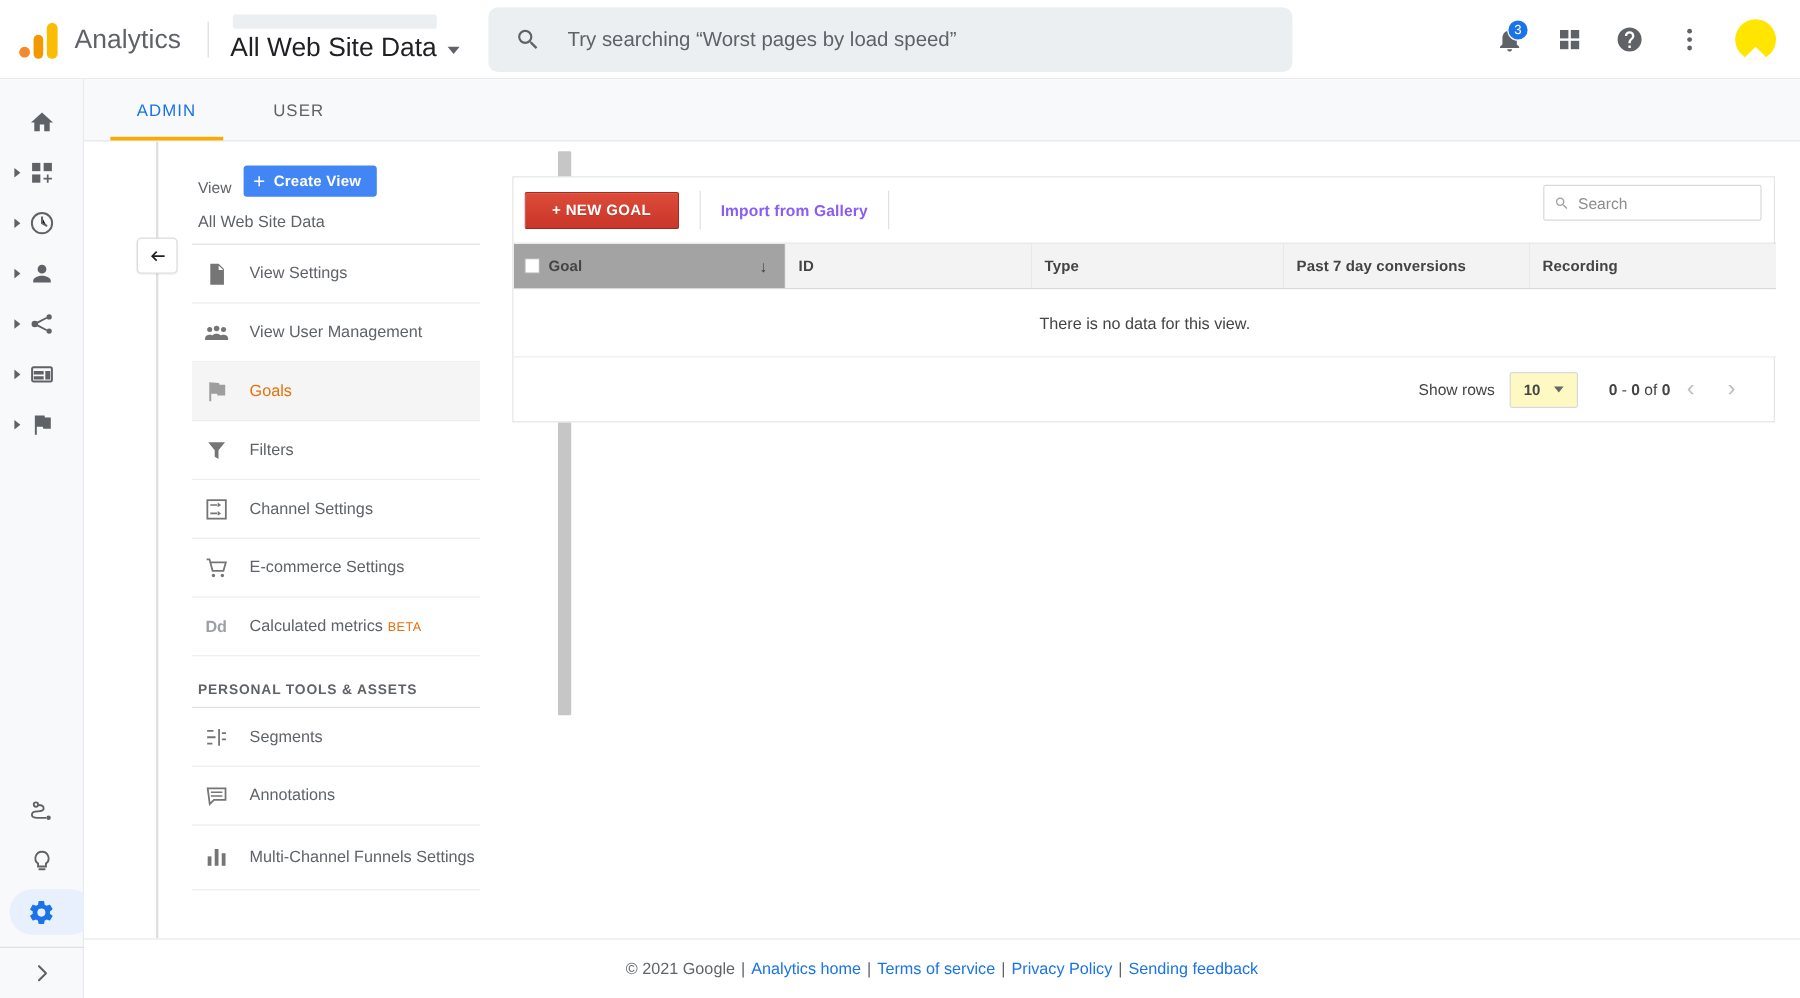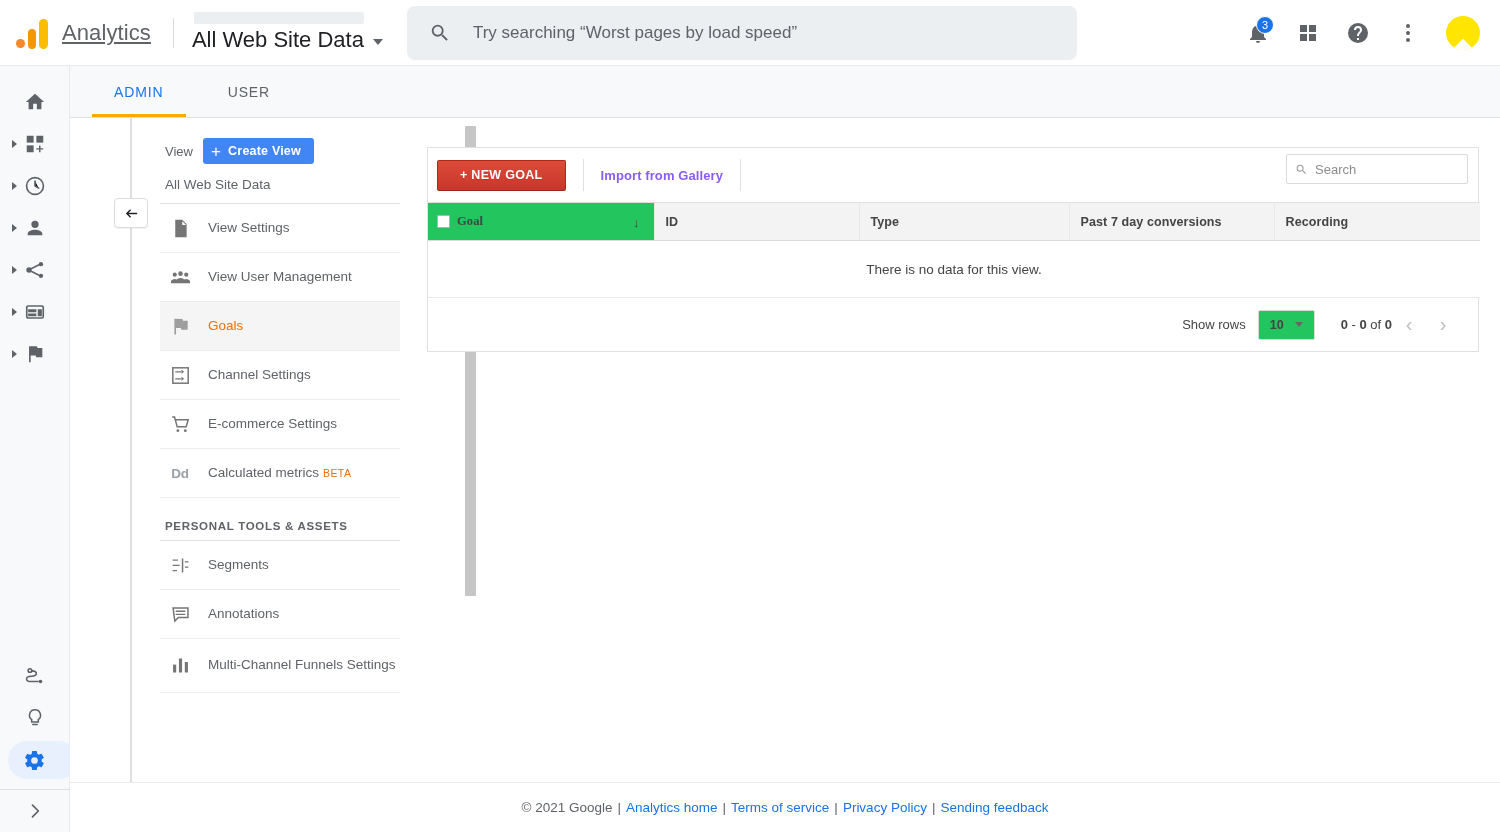--- a/index.html
+++ b/index.html
@@ -15,21 +15,21 @@
     position: absolute; top: 0; left: 0; width: 1500px; height: 66px;
     background: #fff; display: flex; align-items: center;
     border-bottom: 1px solid #e8eaed;
   }
   .ga-logo { margin-left: 16px; width: 32px; height: 32px; display:flex; align-items:flex-end; justify-content:center; gap:3px; }
   .ga-logo .dot { width:9px; height:9px; border-radius:50%; background:#f4892c; margin-bottom:1px;}
   .ga-logo .b1 { width:9px; height:20px; border-radius:4.5px; background:#f29900;}
   .ga-logo .b2 { width:9px; height:30px; border-radius:4.5px; background:#fbbc04;}
   .brand-name {
     font-size: 22px; color: #5f6368; margin-left: 14px;
-    font-weight: 400; letter-spacing: .1px; text-decoration: underline;
+    font-weight: 400; letter-spacing: .1px;
   }
   .brand-divider { width:1px; height:30px; background:#dadce0; margin: 0 18px 0 22px; }
   .prop-block { display:flex; flex-direction:column; justify-content:center; }
   .prop-mask { width: 170px; height: 12px; background: #eceff1; border-radius:2px; margin-bottom: 3px; margin-left:2px;}
   .view-selector { display:flex; align-items:center; cursor:pointer; }
   .view-name { font-size: 22px; color: #202124; font-weight: 400; }
   .caret-down {
     width:0;height:0;border-left:5px solid transparent;border-right:5px solid transparent;
     border-top:6px solid #5f6368; margin-left: 9px; margin-top:4px;
   }
@@ -117,21 +117,21 @@
     display:flex; align-items:center; justify-content:center; cursor:pointer;
     box-shadow: 0 1px 1px rgba(0,0,0,.06);
   }
 
   
   .admin-panel {
     position:absolute; left:90px; top:0; width:250px; height:670px;
     overflow:hidden;
   }
   .ap-inner { padding: 12px 0 0 0; width: 250px; }
-  .view-row { display:flex; align-items:center; padding: 8px 0 0 5px; }
+  .view-row { display:flex; align-items:flex-end; padding: 8px 0 0 5px; }
   .view-lbl { font-size:13px; color:#5f6368; margin-right:10px; }
   .create-btn {
     background:#4285f4; color:#fff; border:none; border-radius:3px;
     height:26px; padding: 0 13px 0 8px; font-size:12.5px; font-weight:700;
     display:flex; align-items:center; cursor:pointer; font-family:inherit;
     letter-spacing:.2px;
   }
   .create-btn .plusico { font-size:17px; font-weight:400; margin-right:7px; line-height:1; }
   .view-current {
     font-size:13.5px; color:#5f6368; padding: 13px 0 11px 5px;
@@ -193,39 +193,39 @@
   }
   .mini-search input::placeholder { color:#8d8d8d; }
 
   .gtable { width:100%; border-collapse:collapse; table-layout:fixed; }
   .gtable th {
     height:38px; font-size:12.5px; color:#444; font-weight:700; text-align:left;
     background:#f3f3f3; border-top:1px solid #e0e0e0; border-bottom:1px solid #d9d9d9;
     border-left:1px solid #e8e8e8; padding-left:11px; letter-spacing:.1px;
   }
   .gtable th:first-child { border-left:none; }
-  .gtable th.sorted { background:#22c55e; position:relative; padding-left:9px;font-family:Liberation Serif, serif; }
+  .gtable th.sorted { background:#a3a3a3; position:relative; padding-left:9px; }
   .th-goal-inner { display:flex; align-items:center; }
   .hdr-checkbox {
     width:13px;height:13px;border:1px solid #b3b3b3;background:#fff;border-radius:1px;
     margin-right:7px; cursor:pointer; flex:none;
   }
   .sort-arrow { position:absolute; right:14px; top:12px; color:#444; font-size:13px; }
   .nodata-row td {
     height:57px; text-align:center; font-size:13.5px; color:#444;
     border-bottom:1px solid #e8e8e8; background:#fff;
   }
   .pager {
     height:53px; display:flex; align-items:center; justify-content:flex-end;
     padding-right:18px; background:#fff; gap:0;
   }
   .pg-label { font-size:13px; color:#444; margin-right:12px; }
   .rows-select {
     height:30px; min-width:56px; border:1px solid #d9d9d9; border-radius:2px;
-    background:#22c55e; display:flex; align-items:center; justify-content:center;
+    background:#fef9c3; display:flex; align-items:center; justify-content:center;
     gap:11px; font-size:12.5px; color:#444; font-weight:700; cursor:pointer; padding:0 11px;
   }
   .sel-caret { width:0;height:0;border-left:4px solid transparent;border-right:4px solid transparent;border-top:5px solid #666; }
   .pg-count { font-size:13px; color:#444; margin: 0 0 0 26px; }
   .pg-count b { font-weight:700; }
   .pg-arrow {
     width:34px;height:34px; display:flex;align-items:center;justify-content:center;
     color:#bdbdbd; font-size:20px; cursor:pointer; user-select:none;
   }
   .pg-arrow:first-of-type { margin-left:14px; }
@@ -426,20 +426,28 @@
       <div class="menu-item selected">
         <span class="mi-icon">
           <svg width="21" height="21" viewBox="0 0 24 24">
               <path fill="#9e9e9e" d="M5 3v18h1.9v-7.2h5.5l.5 1.8h7.3V5.3h-5.4L14.3 3.5 5 3z"></path>
             </svg>
         </span>
         <span class="mi-label">Goals</span>
       </div>
 
 
+      <div class="menu-item">
+        <span class="mi-icon">
+          <svg width="21" height="21" viewBox="0 0 24 24">
+              <path fill="#757575" d="M4 4h16l-6.2 7.6V20l-3.6-2.2v-6.2z"></path>
+            </svg>
+        </span>
+        <span class="mi-label">Filters</span>
+      </div>
 
       <div class="menu-item">
         <span class="mi-icon">
           <svg width="21" height="21" viewBox="0 0 24 24">
             <rect x="3.2" y="3.2" width="17.6" height="17.6" fill="none" stroke="#757575" stroke-width="1.7"></rect>
             <path fill="#757575" d="M6 7h6.5v1.5H6zM6 15h6.5v1.5H6z"></path>
             <path fill="#757575" d="M13 5.5l3.3 2.3L13 10zM13 13.5l3.3 2.3L13 18z"></path>
           </svg>
         </span>
         <span class="mi-label">Channel Settings</span>

